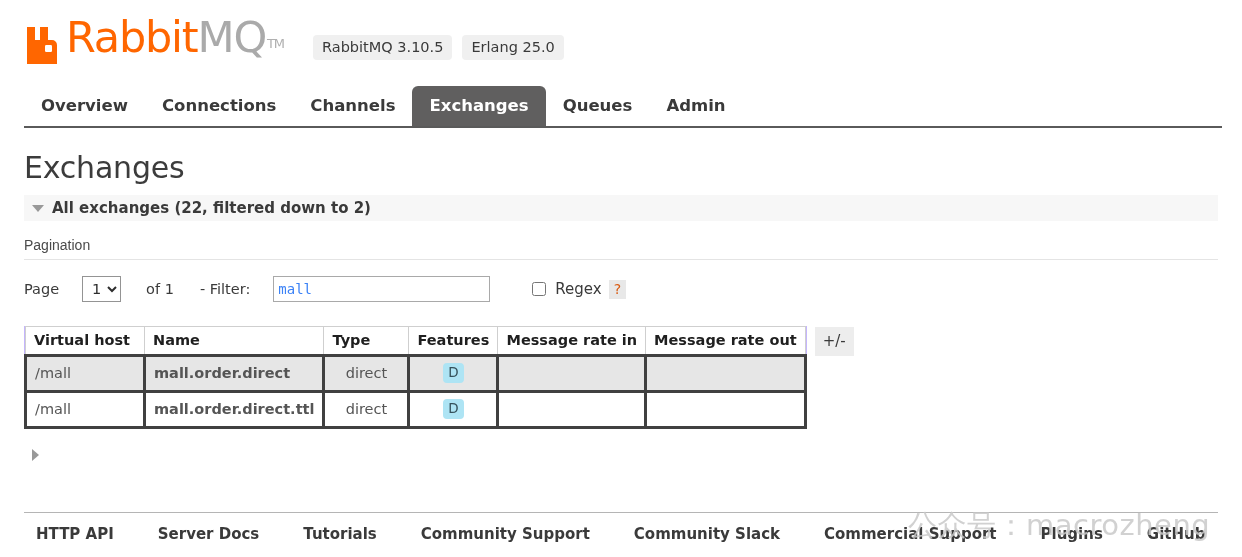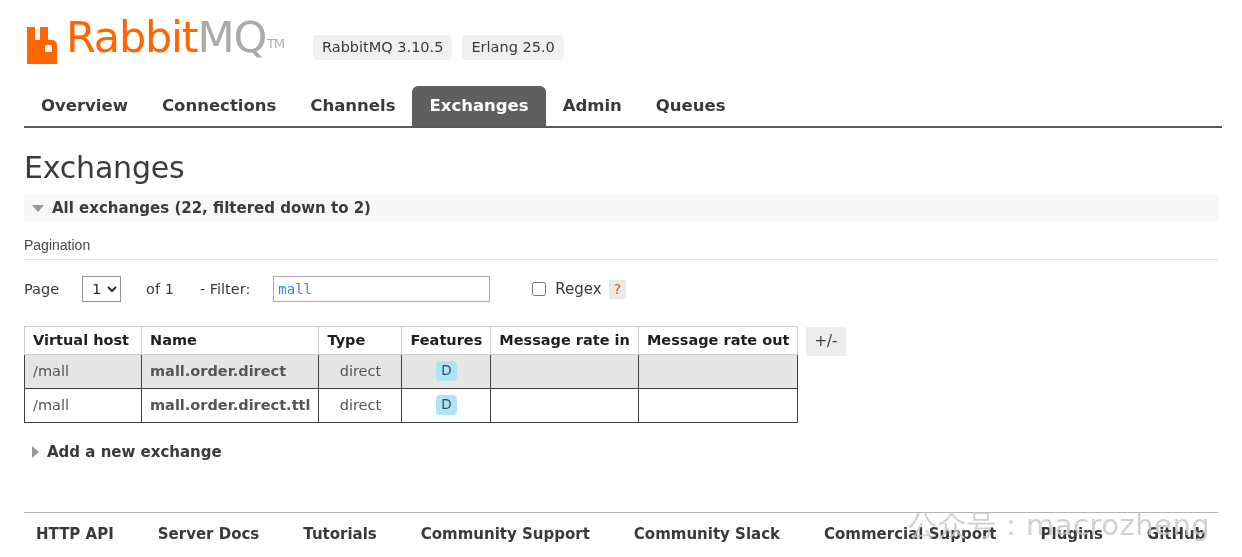--- a/index.html
+++ b/index.html
@@ -240,21 +240,21 @@
     border: 1px solid #cfcfcf;
     font-size: 14.5px;
     font-weight: bold;
     color: #1f1f1f;
     text-align: left;
     padding: 5px 8px 6px 8px;
     background: #ffffff;
     white-space: nowrap;
   }
   table.ex-table td {
-    border: 1px solid #404040;
+    border: 3px solid #404040;
     font-size: 14.5px;
     padding: 6px 8px 7px 8px;
     color: #555555;
     white-space: nowrap;
   }
   tr.row-alt td { background: #e6e6e6; }
   tr.row-plain td { background: #ffffff; }
   td.c-vhost { color: #5a5a5a; width: 100px; }
   td.c-name {
     font-weight: bold;
@@ -361,22 +361,22 @@
     <span class="badge">Erlang 25.0</span>
   </div>
 </div>
 
 <div id="nav">
   <div class="tabs">
     <div class="tab">Overview</div>
     <div class="tab">Connections</div>
     <div class="tab">Channels</div>
     <div class="tab active">Exchanges</div>
+    <div class="tab">Queues</div>
     <div class="tab">Admin</div>
-    <div class="tab">Queues</div>
   </div>
   <div class="nav-rule"></div>
 </div>
 
 <div id="main">
 
   <h1 class="page-title">Exchanges</h1>
 
   <div class="section-bar">
     <span class="tri down"></span>
@@ -433,21 +433,20 @@
           <td class="c-rate-in"></td>
           <td class="c-rate-out"></td>
         </tr>
       </tbody>
     </table>
     <span class="plusminus">+/-</span>
   </div>
 
   <div class="add-row">
     <span class="tri right"></span>
-    <span class="add-label">Add a new exchange</span>
   </div>
 </div>
 
 <div id="footer">
   <div class="footer-rule"></div>
   <div class="footer-links">
     <a>HTTP API</a>
     <a>Server Docs</a>
     <a>Tutorials</a>
     <a>Community Support</a>

